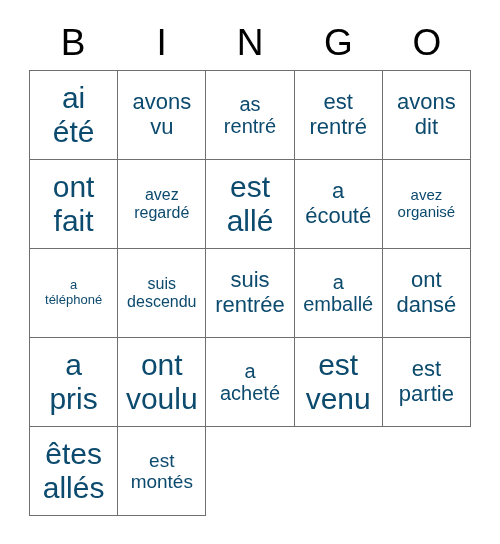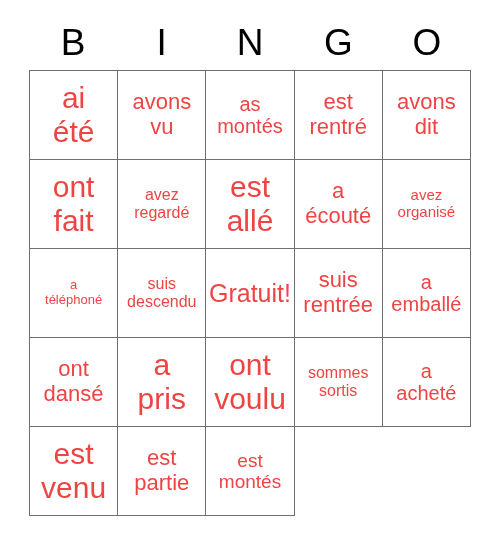--- a/index.html
+++ b/index.html
@@ -70,21 +70,21 @@
     padding: 1px 2px;
     overflow: hidden;
     background: #ffffff;
   }
   .cell-text {
     display: block;
     width: 100%;
     line-height: 1.12;
     white-space: pre-line;
     word-break: normal;
-    color: #ef4444;
+    color: #0c4a6e;
   }
 
   
   .fs-xs  { font-size: 13px; }
   .fs-s   { font-size: 15px; }
   .fs-sm  { font-size: 16px; }
   .fs-m   { font-size: 19px; }
   .fs-ml  { font-size: 20px; }
   .fs-l   { font-size: 22px; }
   .fs-xl  { font-size: 25px; }
@@ -108,21 +108,21 @@
     <div class="cell">
         <span class="cell-text fs-xxl">ai
 été</span>
       </div>
     <div class="cell">
         <span class="cell-text fs-l">avons
 vu</span>
       </div>
     <div class="cell">
         <span class="cell-text fs-ml">as
-montés</span>
+rentré</span>
       </div>
     <div class="cell">
         <span class="cell-text fs-l">est
 rentré</span>
       </div>
     <div class="cell">
         <span class="cell-text fs-l">avons
 dit</span>
       </div>
 
@@ -149,59 +149,56 @@
 
     <div class="cell">
         <span class="cell-text fs-xs">a
 téléphoné</span>
       </div>
     <div class="cell">
         <span class="cell-text fs-sm">suis
 descendu</span>
       </div>
     <div class="cell">
-        <span class="cell-text fs-xl">Gratuit!</span>
-      </div>
-    <div class="cell">
         <span class="cell-text fs-l">suis
 rentrée</span>
       </div>
     <div class="cell">
         <span class="cell-text fs-ml">a
 emballé</span>
       </div>
 
     <div class="cell">
         <span class="cell-text fs-l">ont
 dansé</span>
       </div>
     <div class="cell">
         <span class="cell-text fs-xxl">a
 pris</span>
       </div>
     <div class="cell">
         <span class="cell-text fs-xxl">ont
 voulu</span>
       </div>
-    <div class="cell">
-        <span class="cell-text fs-sm">sommes
-sortis</span>
-      </div>
 
     <div class="cell">
         <span class="cell-text fs-ml">a
 acheté</span>
       </div>
     <div class="cell">
         <span class="cell-text fs-xxl">est
 venu</span>
       </div>
     <div class="cell">
         <span class="cell-text fs-l">est
 partie</span>
       </div>
     <div class="cell">
+        <span class="cell-text fs-xxl">êtes
+allés</span>
+      </div>
+    <div class="cell">
         <span class="cell-text fs-m">est
 montés</span>
       </div>
 
   </div>
 </div>
 
 </body></html>

